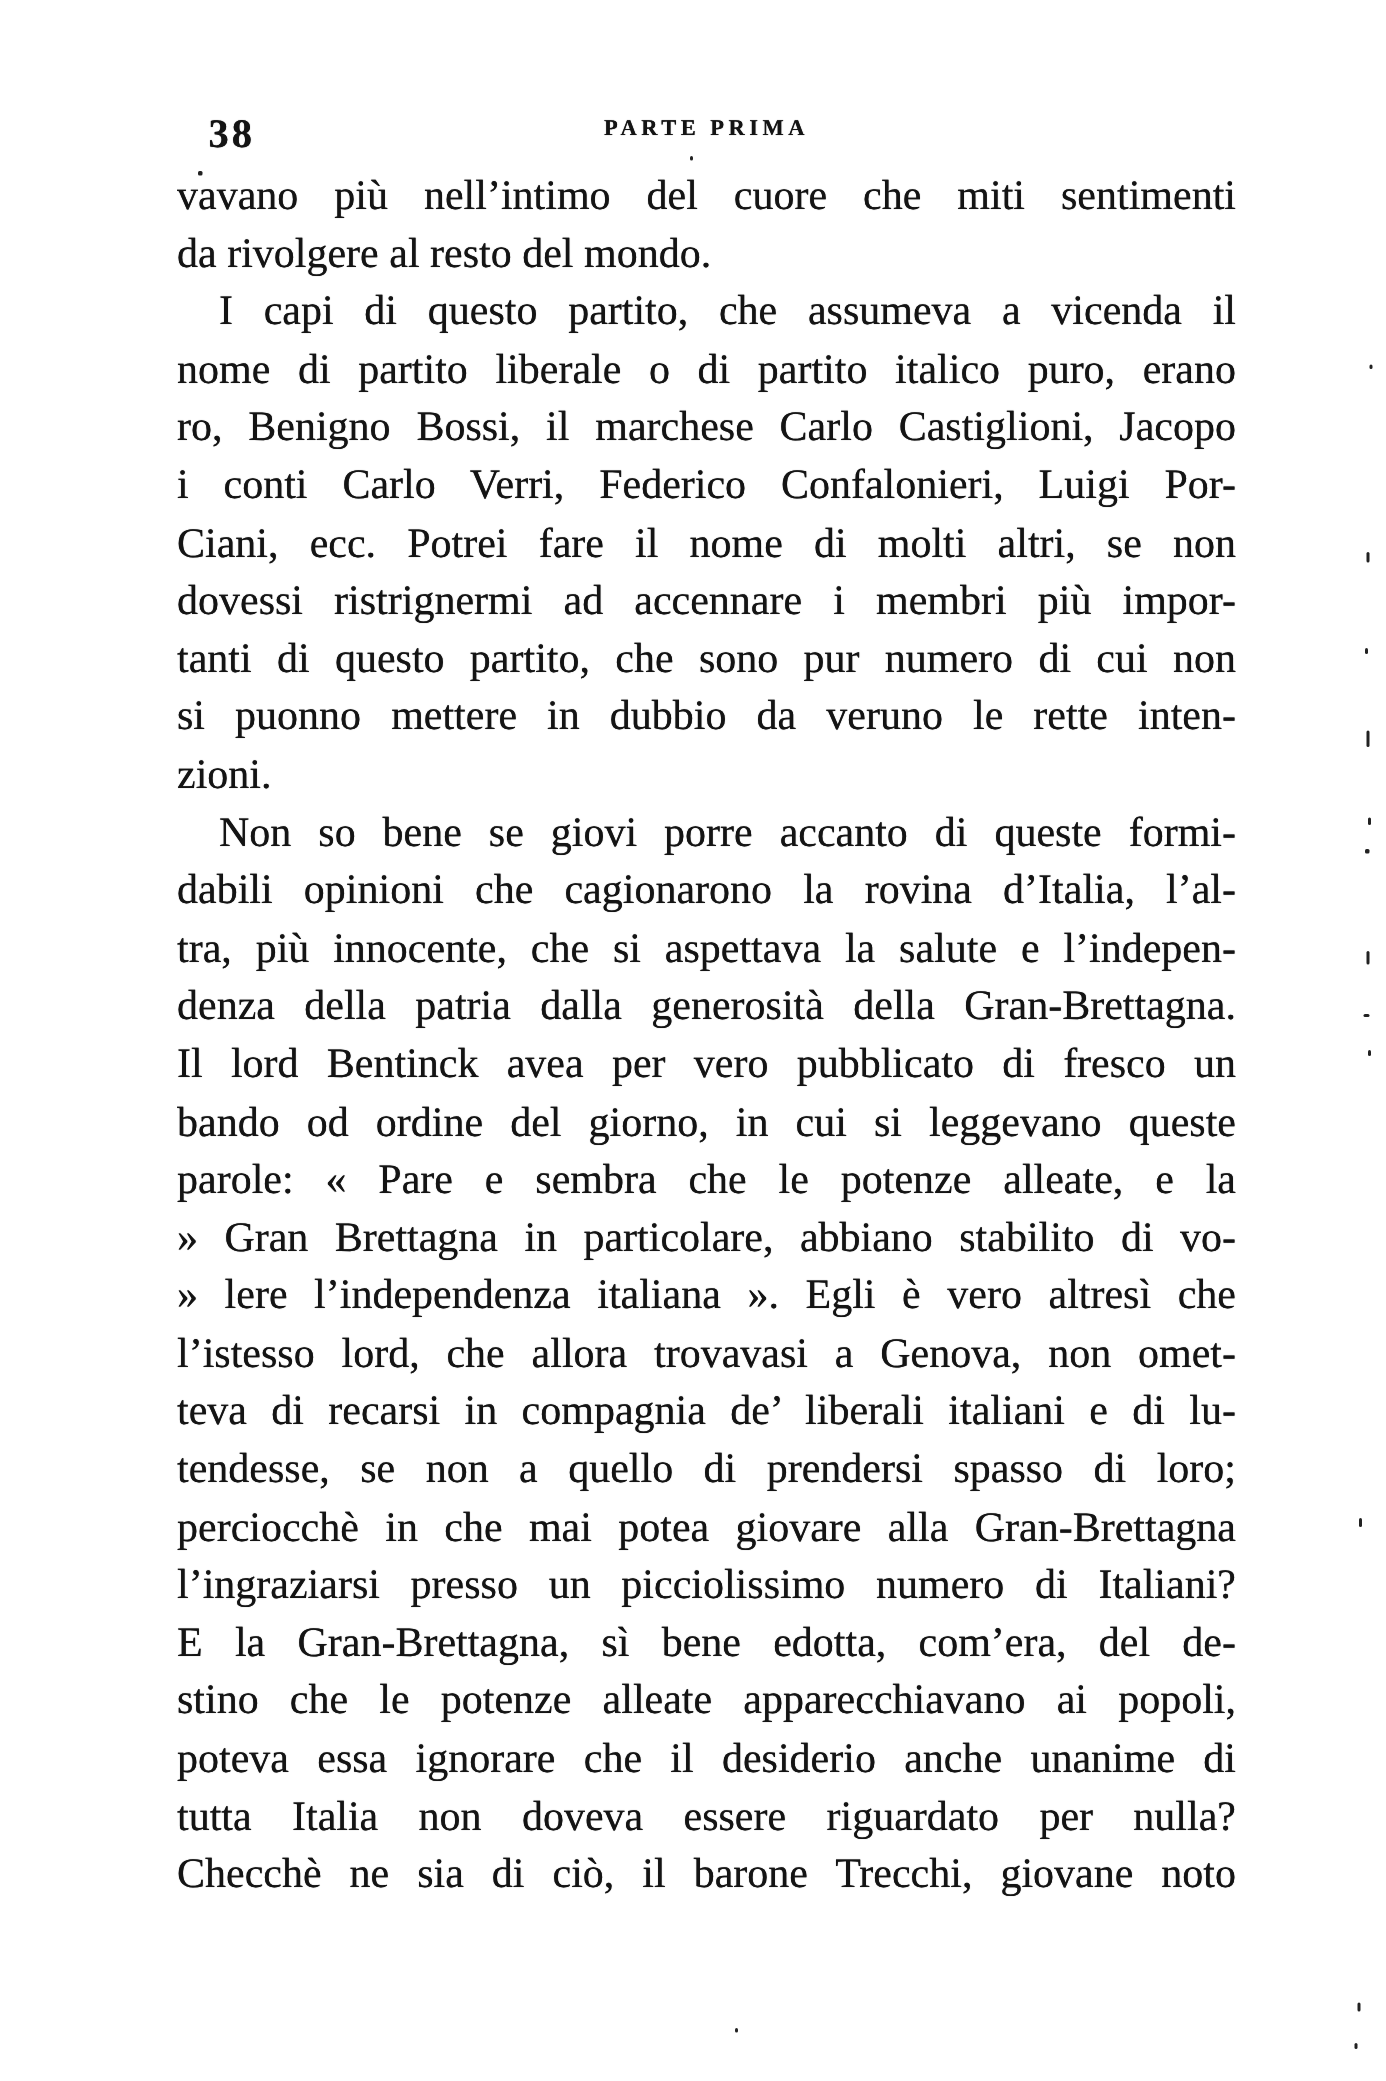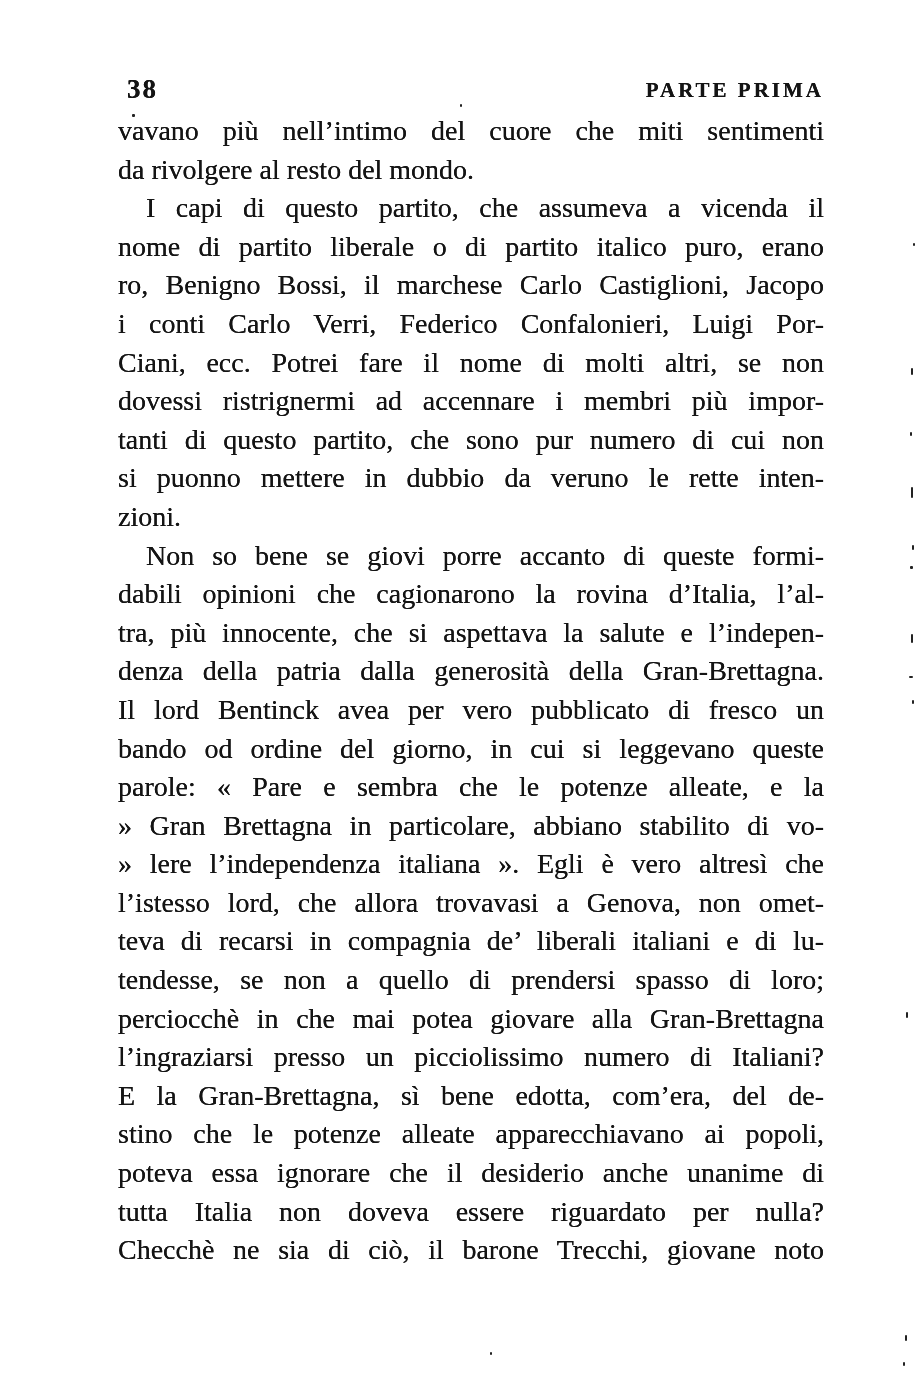--- a/index.html
+++ b/index.html
@@ -8,33 +8,33 @@
     width: 924px;
     height: 1387px;
     background: #ffffff;
     font-family: "Liberation Serif", "DejaVu Serif", serif;
     color: #141414;
     overflow: hidden;
   }
   .page-number {
     position: absolute;
     top: 74px;
-    left: 127px;
+    left: 139px;
     font-size: 27px;
     font-weight: bold;
     letter-spacing: 2px;
     text-shadow: 0 0 0.5px #141414;
   }
   .running-head {
     position: absolute;
     top: 78px;
     left: 118px;
     width: 706px;
-    text-align: right;
-    font-size: 21px;
+    text-align: center;
+    font-size: 15px;
     font-weight: bold;
     letter-spacing: 3px;
     text-shadow: 0 0 0.5px #141414;
   }
   .body-text {
     position: absolute;
     top: 112px;
     left: 118px;
     width: 706px;
     font-size: 28px;

